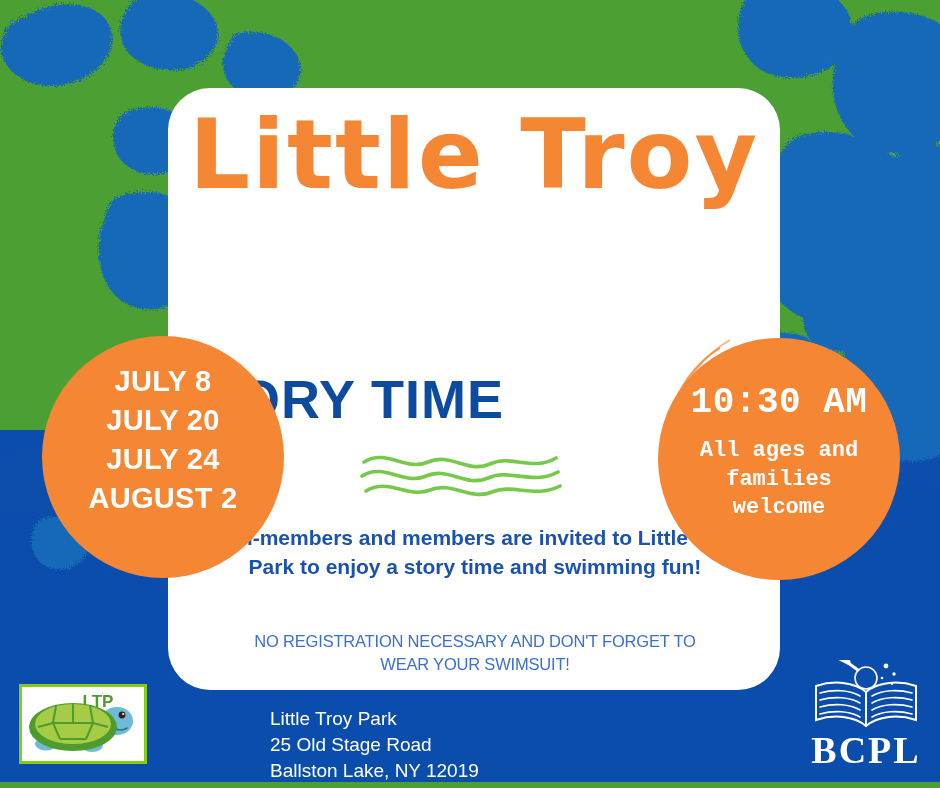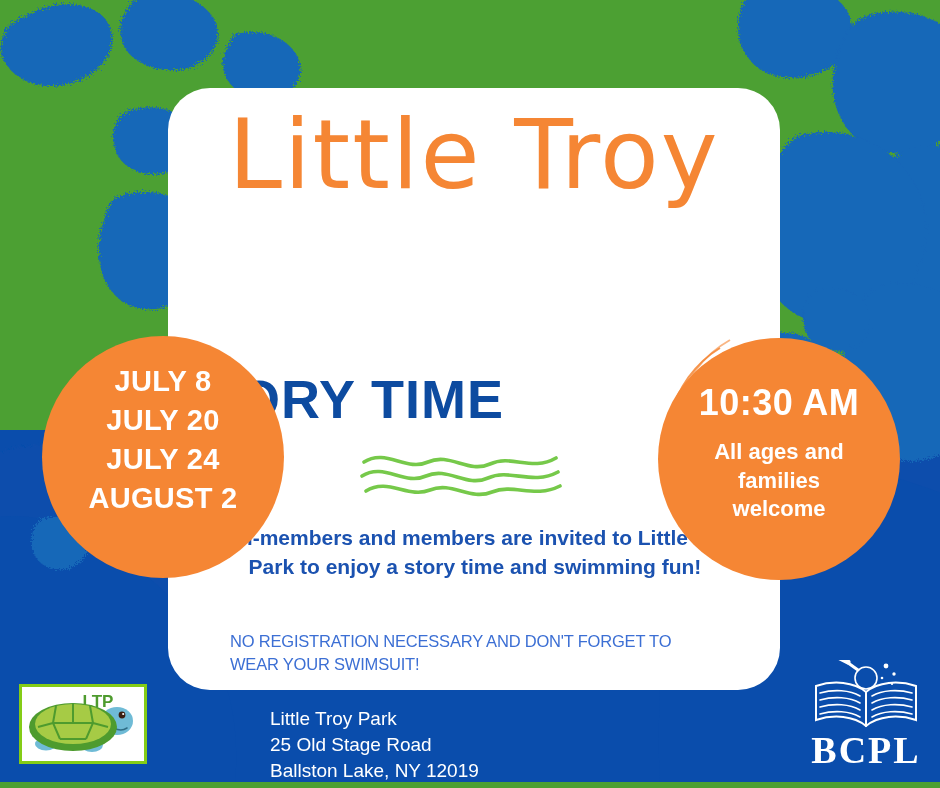--- a/index.html
+++ b/index.html
@@ -35,21 +35,21 @@
     background:#ffffff;
     border-radius:42px;
   }
 
   
   .headline{
     position:absolute;left:168px;top:108px;width:612px;
     text-align:center;
     color:#F58634;
     font-family:"DejaVu Sans",sans-serif;
-    font-weight:normal;
+    font-weight:bold;
     font-size:96px;
     line-height:0.98;
     letter-spacing:2px;
   }
   .headline .l2{display:block;}
 
   .story-time{
     position:absolute;left:168px;top:368px;width:612px;
     color:#0D4BA0;
     font-family:"Liberation Sans",sans-serif;
@@ -66,20 +66,21 @@
     position:absolute;left:210px;top:524px;width:530px;
     text-align:center;
     color:#1B52B0;
     font-family:"Liberation Sans",sans-serif;
     font-weight:bold;
     font-size:21px;
     line-height:1.38;
   }
   .note{
     position:absolute;left:230px;top:630px;width:490px;
+    text-align:center;
     color:#3C6FD4;
     font-family:"Liberation Sans",sans-serif;
     font-weight:normal;
     font-size:16.5px;
     line-height:1.42;
     letter-spacing:-0.2px;
   }
 
   
   .circle{
@@ -96,20 +97,21 @@
     padding-top:26px;
     box-sizing:border-box;
     font-size:29px;
     line-height:1.35;
     letter-spacing:0.3px;
   }
   .circle-time{
     left:658px;top:338px;width:242px;height:242px;
     box-sizing:border-box;
     padding-top:44px;
+    font-family:Liberation Mono, monospace;
   }
   .circle-time .t{font-size:36px;letter-spacing:0.5px;}
   .circle-time .sub{font-size:22px;line-height:1.3;margin-top:14px;}
 
   
   .ring{position:absolute;pointer-events:none;}
 
   
   .address{
     position:absolute;left:270px;top:706px;width:400px;

